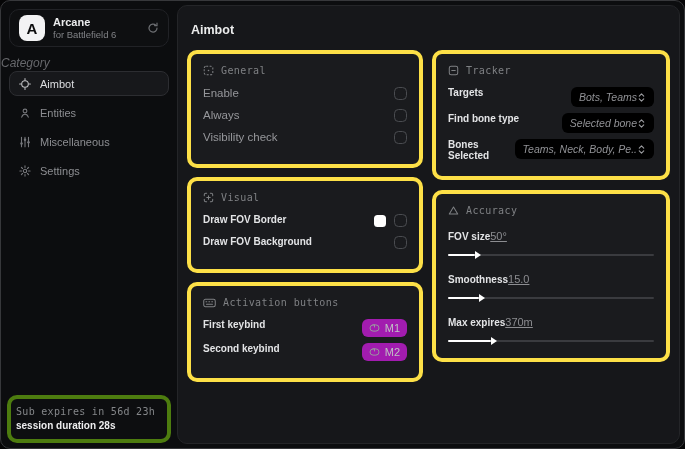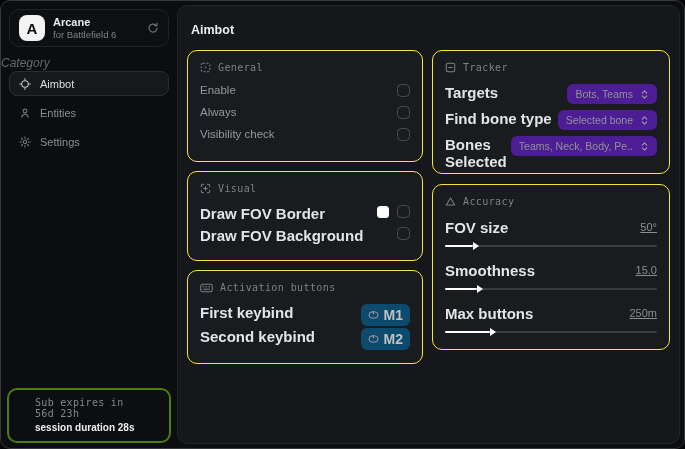--- a/index.html
+++ b/index.html
@@ -35,76 +35,76 @@
     height:25px; margin-bottom:4px; border-radius:8px; border:1px solid transparent;
     display:flex; align-items:center; gap:9px; padding:0 9px;
     color:#8d8e92; font-size:11px; cursor:default;
   }
   .nav-item.active{ background:#17181b; border-color:#2c2d31; color:#dcdde0; }
   .nav-item .nicon{ display:flex; color:#76777b; }
   .nav-item.active .nicon{ color:#b9babd; }
 
   .subbox{
     position:absolute; left:6px; right:6px; bottom:5px;
-    border:2px solid #4d7c0f; border-radius:10px; padding:7px 26px 8px; background:#0d0e10;
+    border:4px solid #4d7c0f; border-radius:10px; padding:7px 5px 8px; background:#0d0e10;
   }
   .sub-expires{ font-family:"DejaVu Sans Mono", monospace; font-size:10px; color:#85878a; letter-spacing:.3px; }
   .sub-session{ font-size:10px; font-weight:bold; color:#ededee; margin-top:3px; }
 
   
   .main{
     position:absolute; left:176px; top:4px; right:4px; bottom:4px;
     background:#16171a; border:1px solid #242528; border-radius:10px; padding:8px 9px;
   }
   .page-title{ font-size:12.5px; font-weight:bold; color:#ebecec; margin:9px 0 13px 4px; }
 
   .cols{ display:flex; gap:9px; align-items:flex-start; }
   .col-left{ flex:0 0 236px; display:flex; flex-direction:column; gap:9px; }
   .col-right{ flex:1; display:flex; flex-direction:column; gap:10px; }
 
   .card{
-    background:#1a1b1e; border:1px solid #fde047; border-radius:10px;
+    background:#1a1b1e; border:4px solid #fde047; border-radius:10px;
     padding:11px 12px; width:100%;
   }
   .card-head{
     display:flex; align-items:center; gap:7px; margin-bottom:11px;
     color:#7f8184; font-family:"DejaVu Sans Mono", monospace; font-size:10px; letter-spacing:.4px;
   }
   .card-head svg{ flex:0 0 auto; }
 
   .row{ display:flex; align-items:flex-start; justify-content:space-between; height:22px; }
   .row.tall{ height:26px; }
   .row.kb{ height:24px; }
 
   .lbl-dim{ font-size:11.5px; color:#96979b; }
-  .lbl{ font-size:15px; font-weight:600; color:#e3e4e6; }
+  .lbl{ font-size:10px; font-weight:600; color:#e3e4e6; }
 
   .checkbox{
     width:13px; height:13px; border:1.5px solid #4a4c50; border-radius:4.5px;
     background:transparent; cursor:pointer; flex:0 0 auto;
   }
   .right-group{ display:flex; align-items:center; gap:8px; }
   .swatch{ width:12px; height:12px; border-radius:3.5px; cursor:pointer; }
 
   .keypill{
-    display:flex; align-items:center; gap:5px; background:#0c4a6e; border-radius:6px;
-    padding:3px 7px; color:#bfc0c3; font-size:14px; font-weight:700; cursor:pointer;
+    display:flex; align-items:center; gap:5px; background:#a21caf; border-radius:6px;
+    padding:3px 7px; color:#bfc0c3; font-size:11px; font-weight:400; cursor:pointer;
   }
   .keypill svg{ color:#9a9b9f; }
 
   .select{
-    display:flex; align-items:center; gap:7px; background:#4c1d95; border-radius:6px;
-    padding:4px 8px; color:#919296; font-size:10.5px; cursor:pointer; max-width:158px;
+    display:flex; align-items:center; background:#000000; border-radius:6px;
+    padding:4px 8px; color:#919296; font-size:10.5px; cursor:pointer; max-width:158px;font-style:italic;
   }
   .select .sel-val{ white-space:nowrap; overflow:hidden; text-overflow:ellipsis; }
   .select svg{ flex:0 0 auto; color:#9c9da1; }
 
   .sgroup{ margin-bottom:11px; }
   .sgroup:last-child{ margin-bottom:2px; }
-  .srow{ display:flex; align-items:center; justify-content:space-between; height:18px; }
+  .srow{ display:flex; align-items:center; justify-content:flex-start; height:18px; }
   .sval{ font-size:11px; color:#8c8d91;text-decoration:underline; }
   .slider{ position:relative; height:9px; margin-top:5px; cursor:pointer; }
   .track{ position:absolute; left:0; right:0; top:3.5px; height:2px; background:#3a3b3f; border-radius:2px; }
   .fill{ position:absolute; left:0; top:3.5px; height:2px; background:#ffffff; border-radius:2px; }
   .fill::after{
     content:""; position:absolute; right:-6px; top:-3px;
     border-left:6px solid #ffffff; border-top:4px solid transparent; border-bottom:4px solid transparent;
   }
 
   svg{ display:block; }
@@ -147,20 +147,31 @@
           <svg width="12" height="12" viewBox="0 0 12 12" fill="none" stroke="currentColor" stroke-width="1.1" stroke-linecap="round">
             <circle cx="6" cy="4" r="1.9"></circle>
               <path d="M2.7 10.2c.5-1.9 1.8-3 3.3-3s2.8 1.1 3.3 3"></path>
           </svg>
         </span>
         <span>Entities</span>
       </div>
       <div class="nav-item">
         <span class="nicon">
           <svg width="12" height="12" viewBox="0 0 12 12" fill="none" stroke="currentColor" stroke-width="1.1" stroke-linecap="round">
+            <path d="M2.5 1.2v9.6M6 1.2v9.6M9.5 1.2v9.6"></path>
+            <circle cx="2.5" cy="7.6" r="1.25" fill="currentColor" stroke="none"></circle>
+            <circle cx="6" cy="3.7" r="1.25" fill="currentColor" stroke="none"></circle>
+            <circle cx="9.5" cy="6.2" r="1.25" fill="currentColor" stroke="none"></circle>
+          </svg>
+        </span>
+        <span>Miscellaneous</span>
+      </div>
+      <div class="nav-item">
+        <span class="nicon">
+          <svg width="12" height="12" viewBox="0 0 12 12" fill="none" stroke="currentColor" stroke-width="1.1" stroke-linecap="round">
             <circle cx="6" cy="6" r="1.7"></circle>
             <path d="M6 .9v1.6M6 9.5v1.6M.9 6h1.6M9.5 6h1.6M2.4 2.4l1.1 1.1M8.5 8.5l1.1 1.1M9.6 2.4 8.5 3.5M3.5 8.5 2.4 9.6"></path>
           </svg>
         </span>
         <span>Settings</span>
       </div>
     </div>
 
     <div class="subbox">
       <div class="sub-expires">Sub expires in 56d 23h</div>
@@ -324,22 +335,22 @@
               <span class="sval">15.0</span>
             </div>
             <div class="slider">
               <div class="track"></div>
               <div class="fill" style="width: 15%;"></div>
             </div>
           </div>
 
           <div class="sgroup">
             <div class="srow">
-              <span class="lbl">Max buttons</span>
-              <span class="sval">250m</span>
+              <span class="lbl">Max expires</span>
+              <span class="sval">370m</span>
             </div>
             <div class="slider">
               <div class="track"></div>
               <div class="fill" style="width: 21%;"></div>
             </div>
           </div>
         </div>
 
       </div>
     </div>

